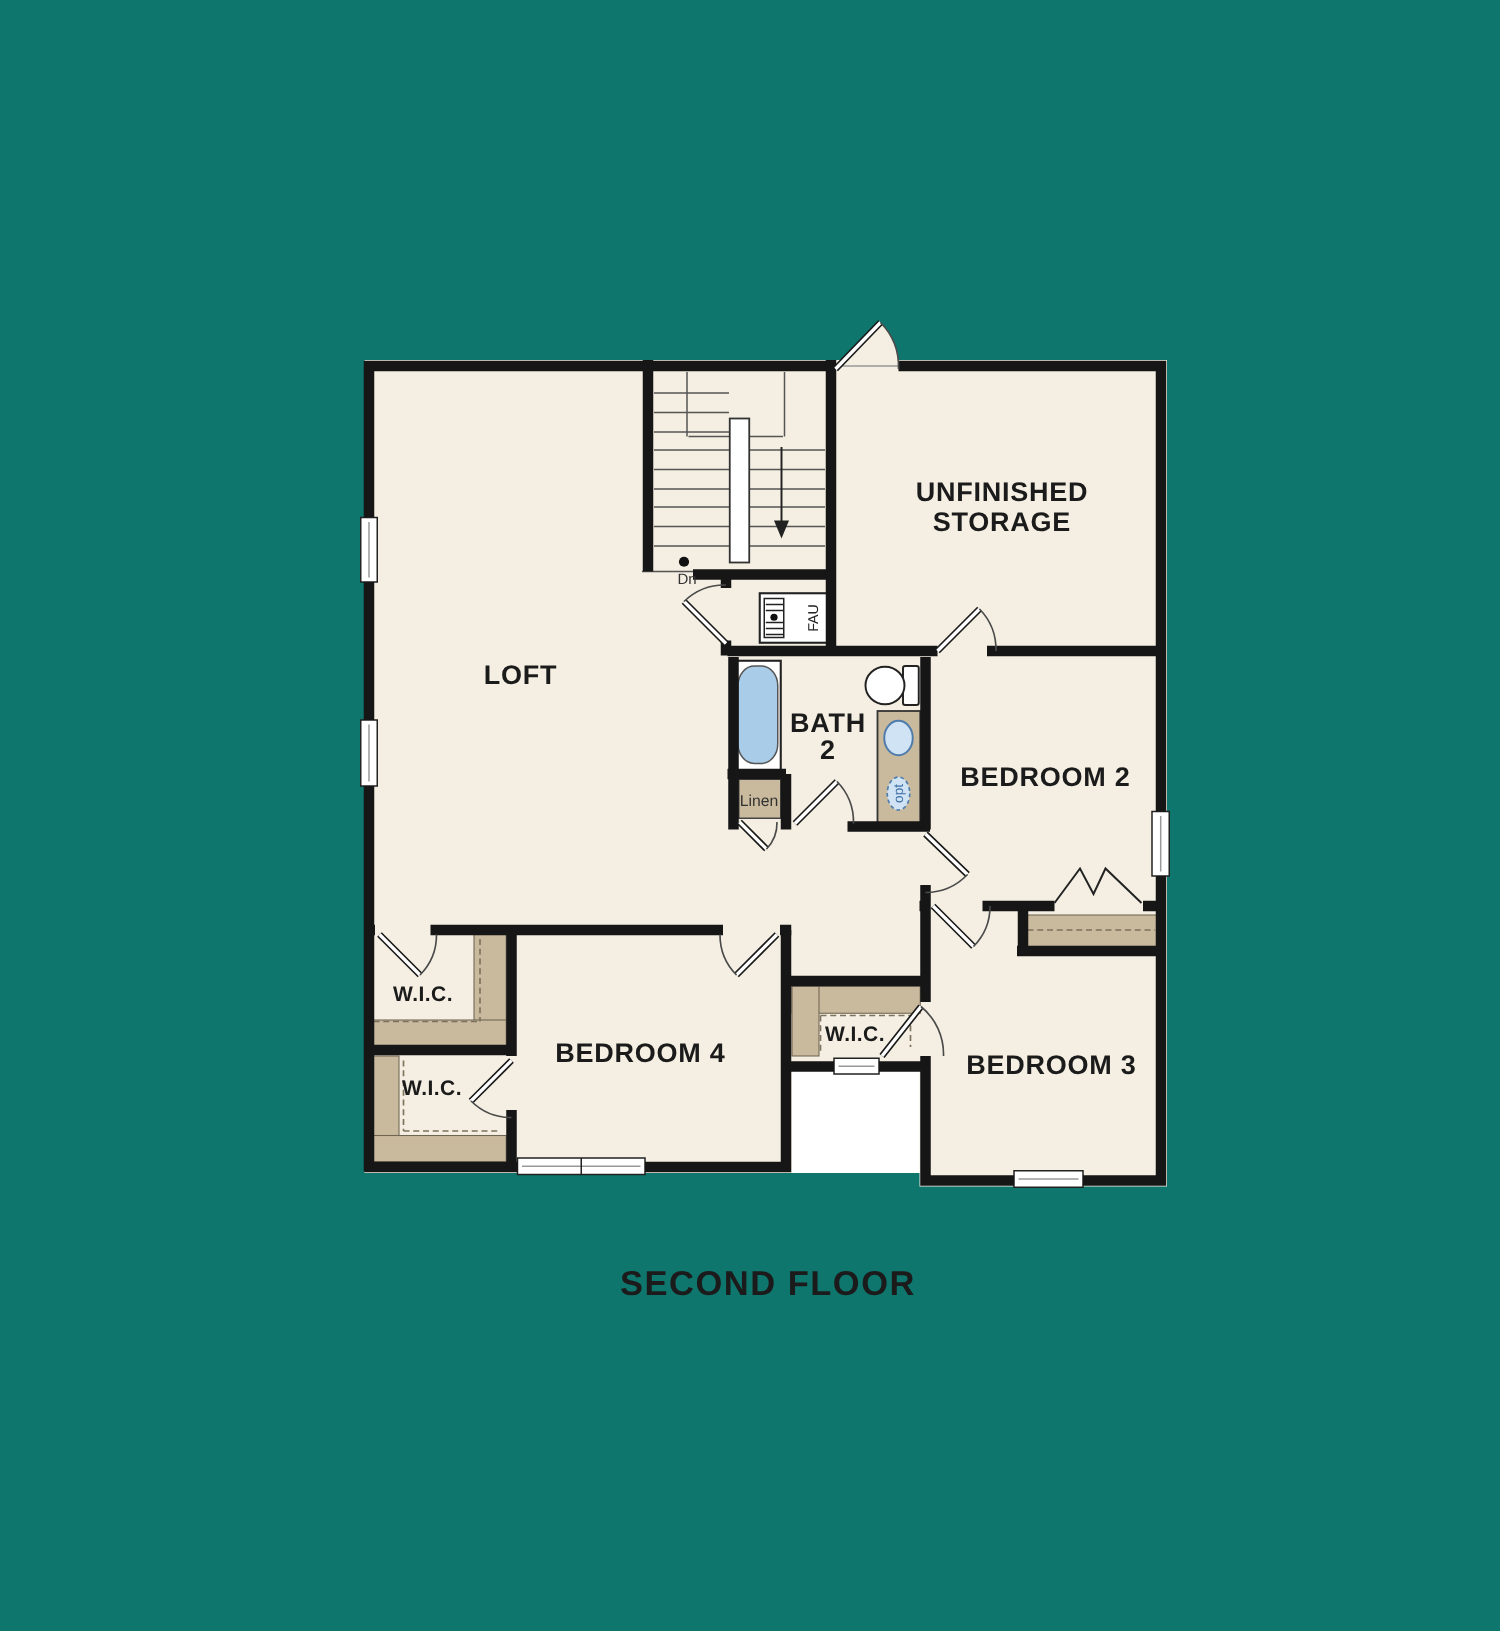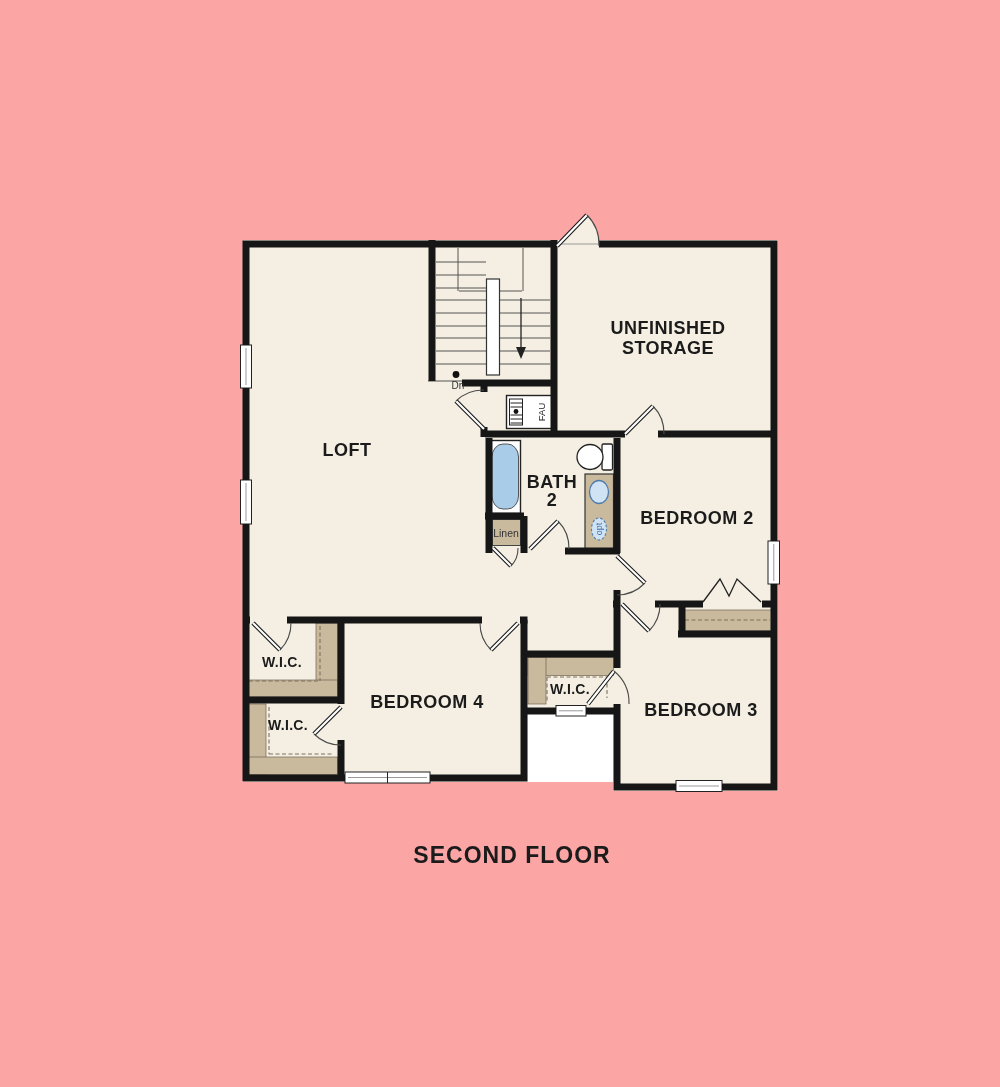--- a/index.html
+++ b/index.html
@@ -1,16 +1,16 @@
 <!DOCTYPE html>
 <html><head>
 <meta charset="utf-8">
 <style>
   html,body{margin:0;padding:0;background:#ffffff;}
-  #canvas{position:relative;width:1000px;height:1087px;background:#fca5a5;overflow:hidden;
+  #canvas{position:relative;width:1000px;height:1087px;background:#0f766e;overflow:hidden;
           font-family:"Liberation Sans",sans-serif;}
   svg text{font-family:"Liberation Sans",sans-serif;font-weight:bold;fill:#1b1b1b;}
   .room-label{font-size:18px;letter-spacing:.5px;}
   .small-label{font-size:14px;letter-spacing:.3px;}
   .tiny-label{font-size:10.5px;font-weight:bold;}
   .title-label{font-size:23px;letter-spacing:1px;}
 </style>
 </head>
 <body>
 

